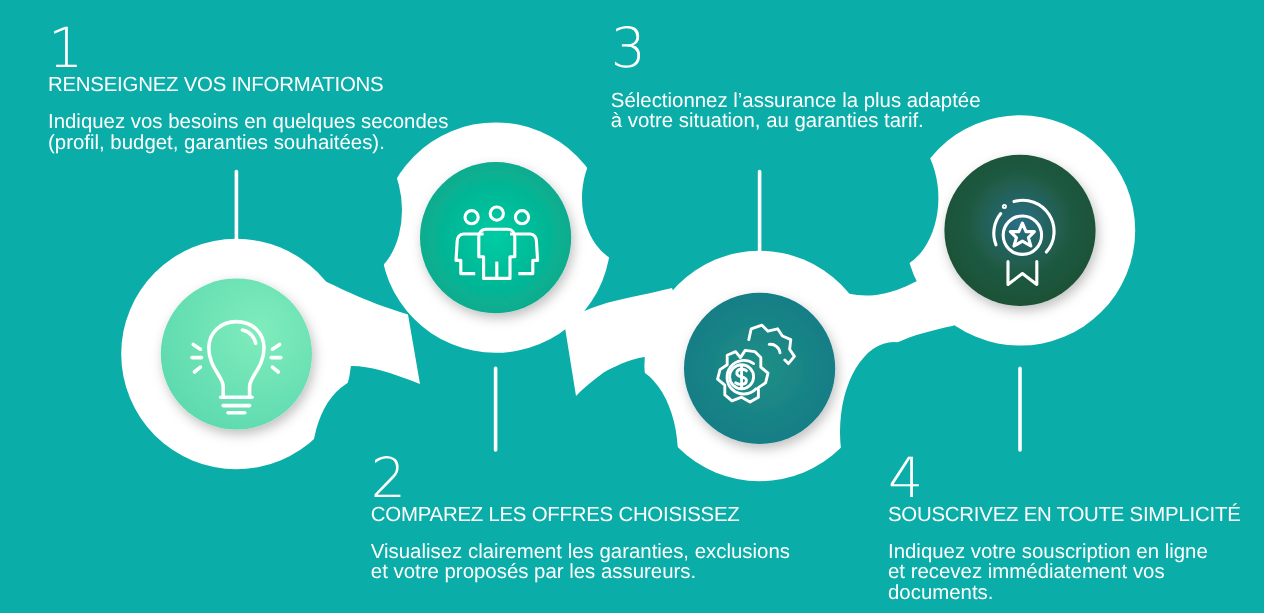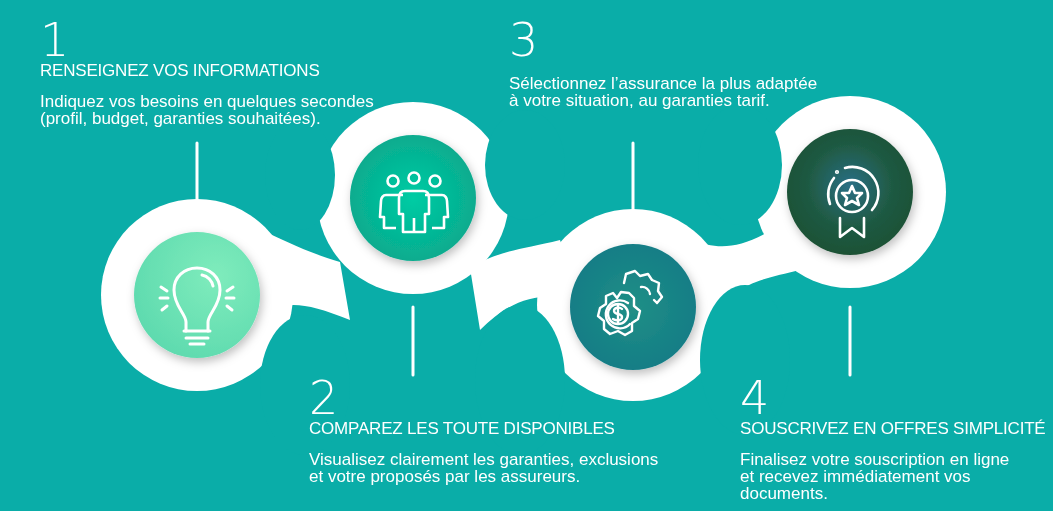--- a/index.html
+++ b/index.html
@@ -126,25 +126,25 @@
   </div>
 
   <div class="step" style="left:509px; top:20px;">
     <div class="num">3</div>
     <div class="desc">Sélectionnez l’assurance la plus adaptée
 à votre situation, au garanties tarif.</div>
   </div>
 
   <div class="step" style="left:309px; top:378px;">
     <div class="num">2</div>
-    <div class="title">COMPAREZ LES TOUTE DISPONIBLES</div>
+    <div class="title">COMPAREZ LES OFFRES CHOISISSEZ</div>
     <div class="desc">Visualisez clairement les garanties, exclusions
 et votre proposés par les assureurs.</div>
   </div>
 
   <div class="step" style="left:740px; top:378px;">
     <div class="num">4</div>
-    <div class="title">SOUSCRIVEZ EN OFFRES SIMPLICITÉ</div>
-    <div class="desc">Finalisez votre souscription en ligne
+    <div class="title">SOUSCRIVEZ EN TOUTE SIMPLICITÉ</div>
+    <div class="desc">Indiquez votre souscription en ligne
 et recevez immédiatement vos documents.</div>
   </div>
 
 </div>
 
 </body></html>

